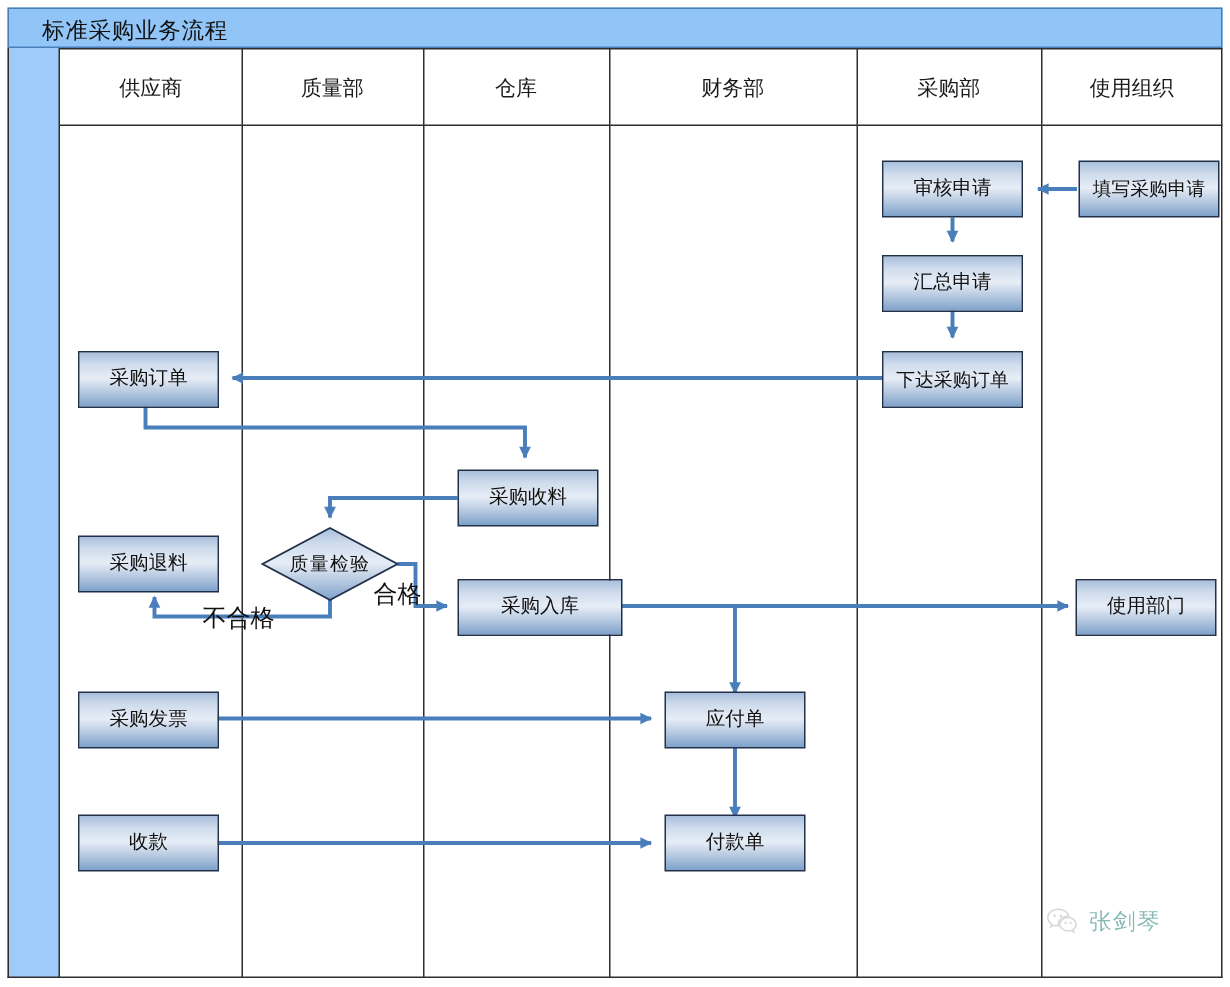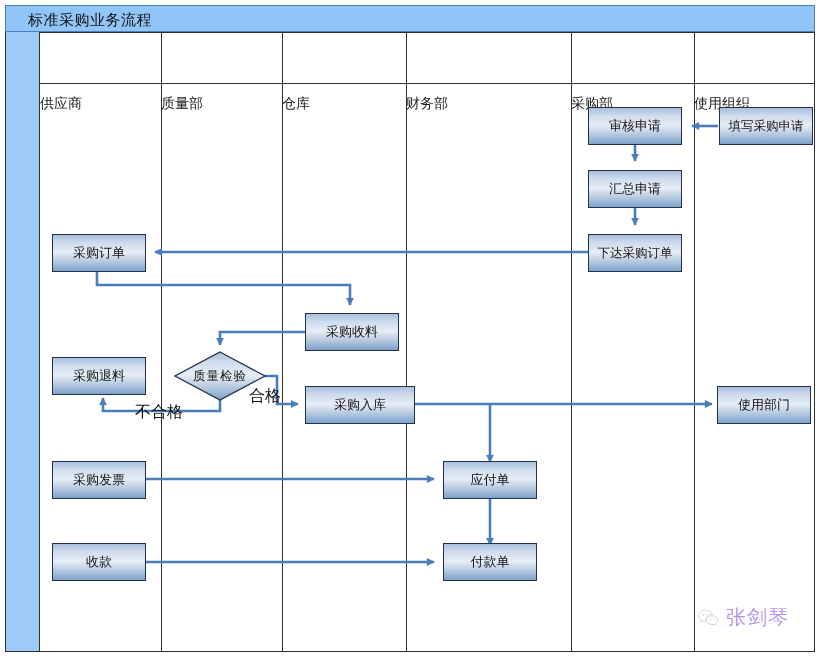--- a/index.html
+++ b/index.html
@@ -38,21 +38,21 @@
   .hdr-sep{
     position:absolute;left:40px;top:83px;width:775px;height:0;
     border-top:1px solid #2e2e2e;
   }
   .vdiv{
     position:absolute;top:32px;width:0;height:620px;
     border-left:1px solid #2e2e2e;
   }
   .lane-label{
     position:absolute;top:48px;height:22px;line-height:22px;
-    text-align:left;font-size:14px;color:#1a1a1a;white-space:nowrap;margin-top:44px;
+    text-align:center;font-size:14px;color:#1a1a1a;white-space:nowrap;
   }
 
   
   .node{
     position:absolute;box-sizing:border-box;
     border:1px solid #22304a;
     background:linear-gradient(to bottom,#a8bfdc 0%,#cfdcec 22%,#e6edf6 48%,#b9cbe2 72%,#7ea2ca 100%);
     color:#111;font-size:13px;
     display:flex;align-items:center;justify-content:center;
     text-align:center;line-height:1.15;
@@ -73,21 +73,21 @@
   .flow-svg{position:absolute;left:0;top:0;width:820px;height:658px;pointer-events:none;}
   .edge-label{
     position:absolute;font-size:16px;color:#111;white-space:nowrap;background:transparent;
   }
 
   
   .watermark{
     position:absolute;left:697px;top:604px;
     display:flex;align-items:center;gap:7px;opacity:.5;
   }
-  .wm-text{font-size:20px;color:#6d28d9;letter-spacing:1px;}
+  .wm-text{font-size:15px;color:#0f766e;letter-spacing:1px;}
   .wm-icon{width:22px;height:20px;display:block;}
 </style>
 </head>
 <body>
 
 <div id="page">
 
   <div class="title-bar">
     <div class="title-text">标准采购业务流程</div>
   </div>

